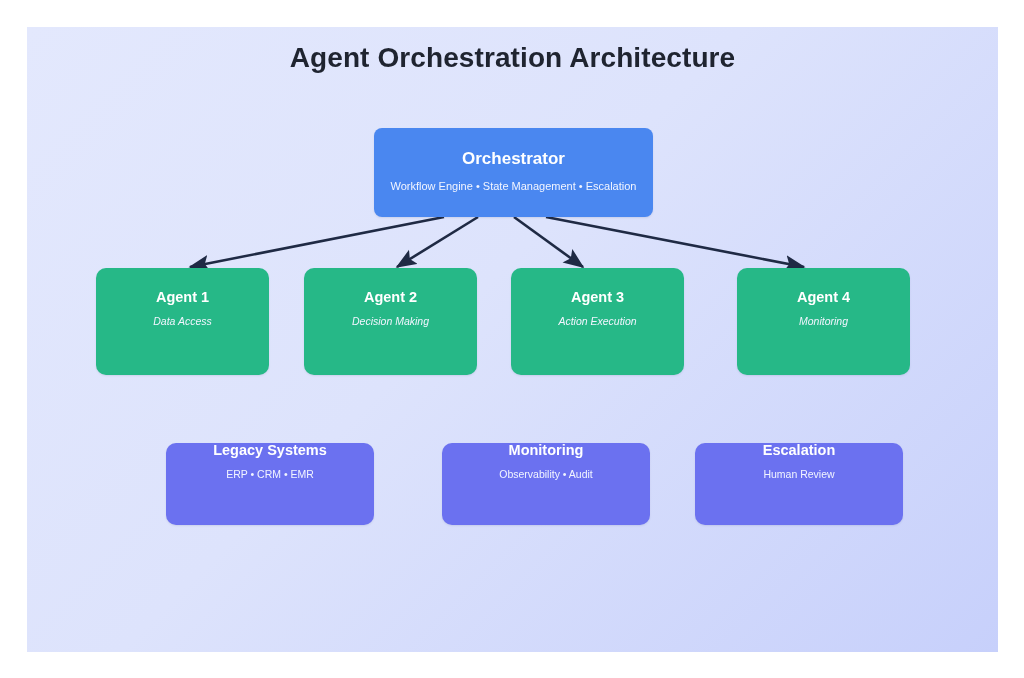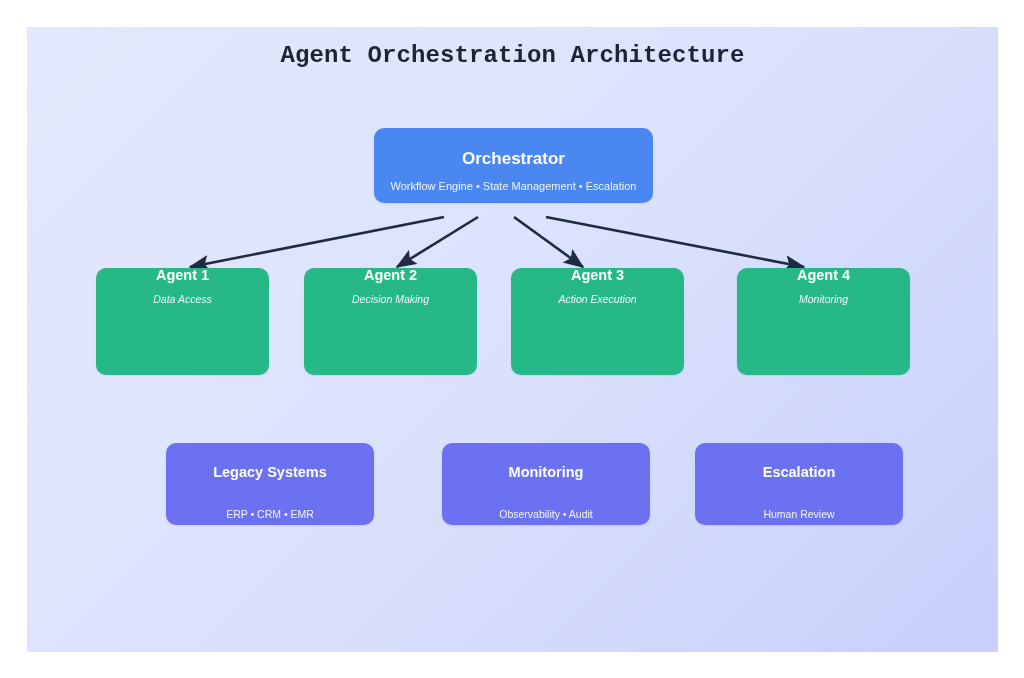--- a/index.html
+++ b/index.html
@@ -27,25 +27,24 @@
     height: 625px;
     background: linear-gradient(135deg, #e3e8fd 0%, #dde3fc 45%, #c7d0fb 100%);
     overflow: hidden;
   }
   #diagram-title {
     position: absolute;
     left: 0;
     top: 15px;
     width: 971px;
     text-align: center;
-    font-size: 24px;
+    font-size: 28px;
     font-weight: bold;
     color: #1f2430;
     letter-spacing: 0.1px;
-    font-family: Liberation Mono, monospace;
   }
   .node {
     position: absolute;
     border-radius: 10px;
     box-sizing: border-box;
     display: flex;
     flex-direction: column;
     align-items: center;
     color: #ffffff;
     box-shadow: 0 1px 2px rgba(40,50,90,0.10);
@@ -62,46 +61,47 @@
     line-height: 1.2;
     text-align: right;
     color: #f2f5ff;
     font-weight: normal;
   }
   
   #node-orchestrator {
     left: 347px;
     top: 101px;
     width: 279px;
-    height: 75px;
+    height: 89px;
     background: #4a87f0;
     padding-top: 22px;
+    border-radius: 8px;
   }
   #node-orchestrator .node-title { font-size: 17px; }
   #node-orchestrator .node-sub { margin-top: 11px; font-size: 11px; }
   
   .agent-node {
     top: 241px;
     width: 173px;
     height: 107px;
     background: #26b887;
+    padding-top: 22px;
   }
   .agent-node .node-sub { margin-top: 9px; font-style: italic; }
   #node-agent-1 { left: 69px; }
   #node-agent-2 { left: 277px; }
   #node-agent-3 { left: 484px; }
   #node-agent-4 { left: 710px; }
   
   .support-node {
     top: 416px;
     height: 82px;
     background: #6b71f0;
-    padding-top: 22px;
   }
-  .support-node .node-sub { margin-top: 27px; }
+  .support-node .node-sub { margin-top: 9px; }
   #node-legacy-systems { left: 139px; width: 208px; }
   #node-monitoring-system { left: 415px; width: 208px; }
   #node-escalation { left: 668px; width: 208px; }
   #connector-layer {
     position: absolute;
     left: 0;
     top: 0;
     width: 971px;
     height: 625px;
     pointer-events: none;

